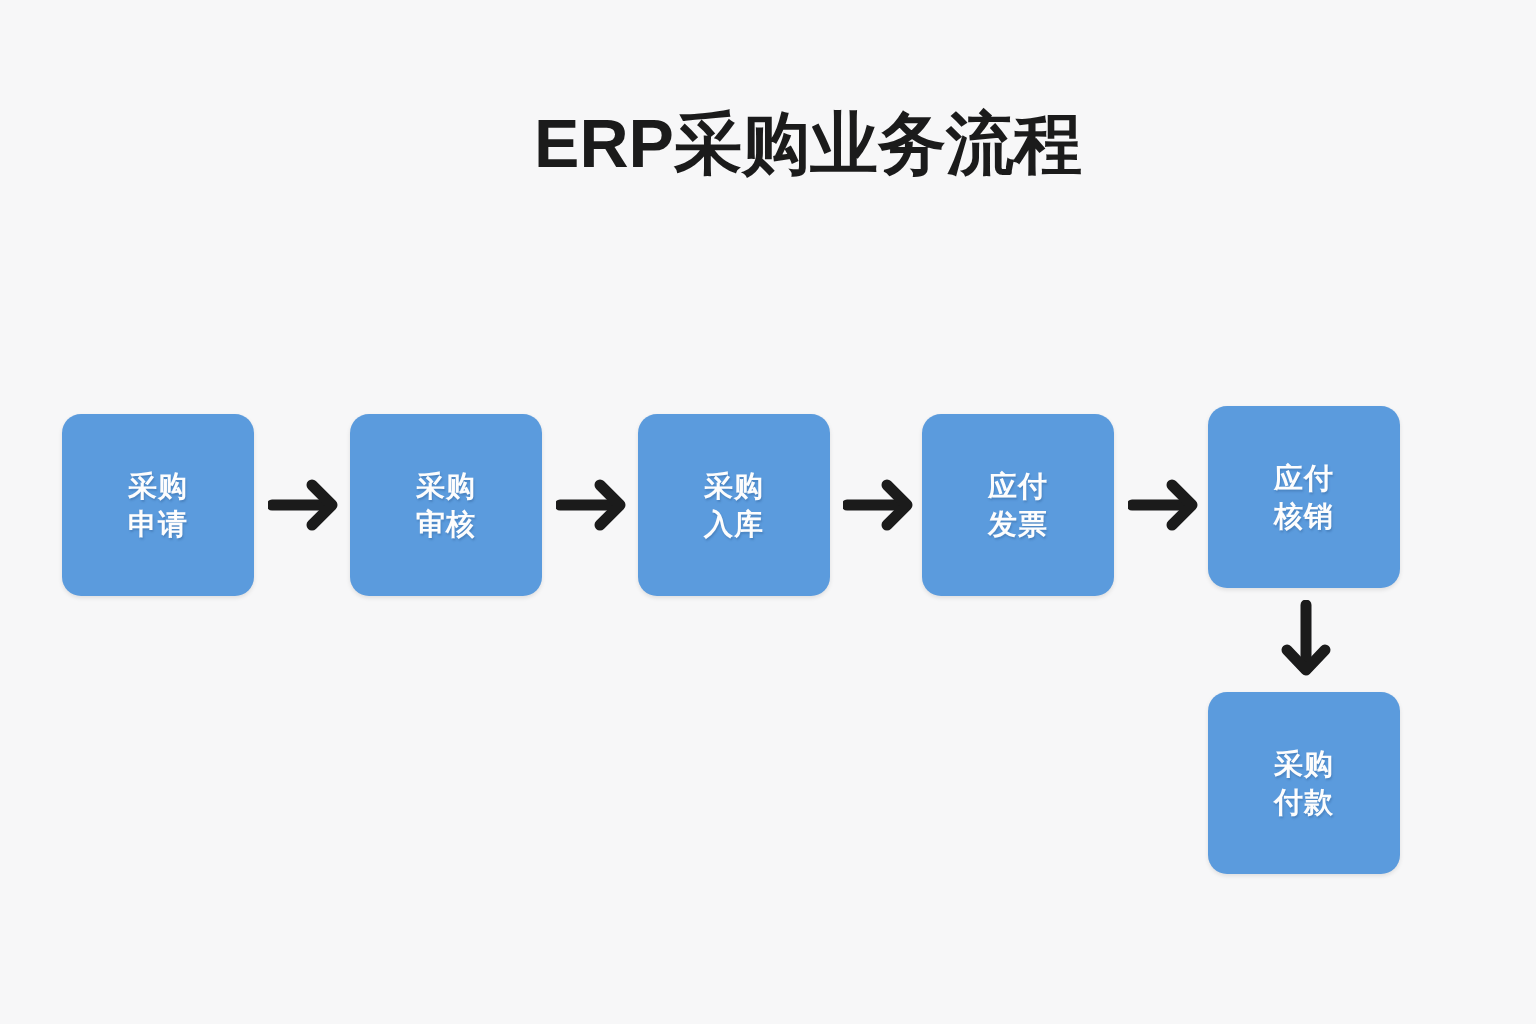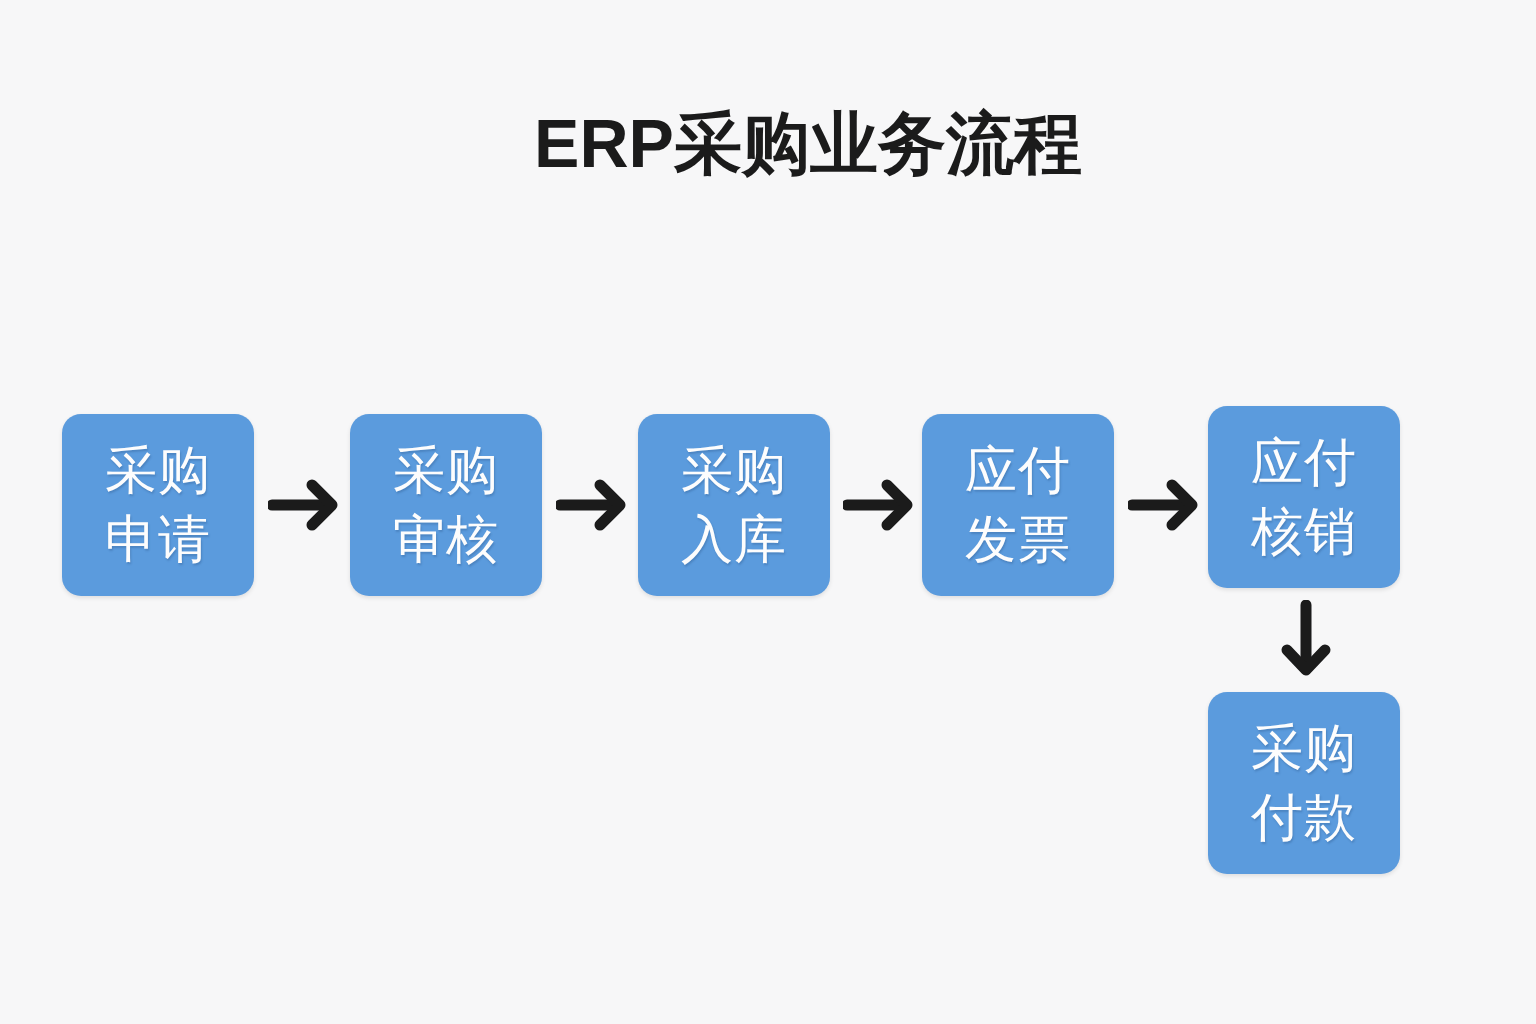--- a/index.html
+++ b/index.html
@@ -47,22 +47,22 @@
     background: #5b9bdd;
     border-radius: 19px;
     box-shadow: 0 2px 4px rgba(0,0,0,0.10);
     display: flex;
     flex-direction: column;
     align-items: center;
     justify-content: center;
   }
   .process-box .box-line {
     color: #fdfdfd;
-    font-size: 52px;
-    font-weight: normal;
+    font-size: 29px;
+    font-weight: bold;
     line-height: 1.32;
     letter-spacing: 1px;
     text-shadow: 1px 2px 2px rgba(40,80,130,0.30);
     white-space: nowrap;
   }
 
   #box-1 { left: 62px;   top: 414px; }
   #box-2 { left: 350px;  top: 414px; }
   #box-3 { left: 638px;  top: 414px; }
   #box-4 { left: 922px;  top: 414px; }

